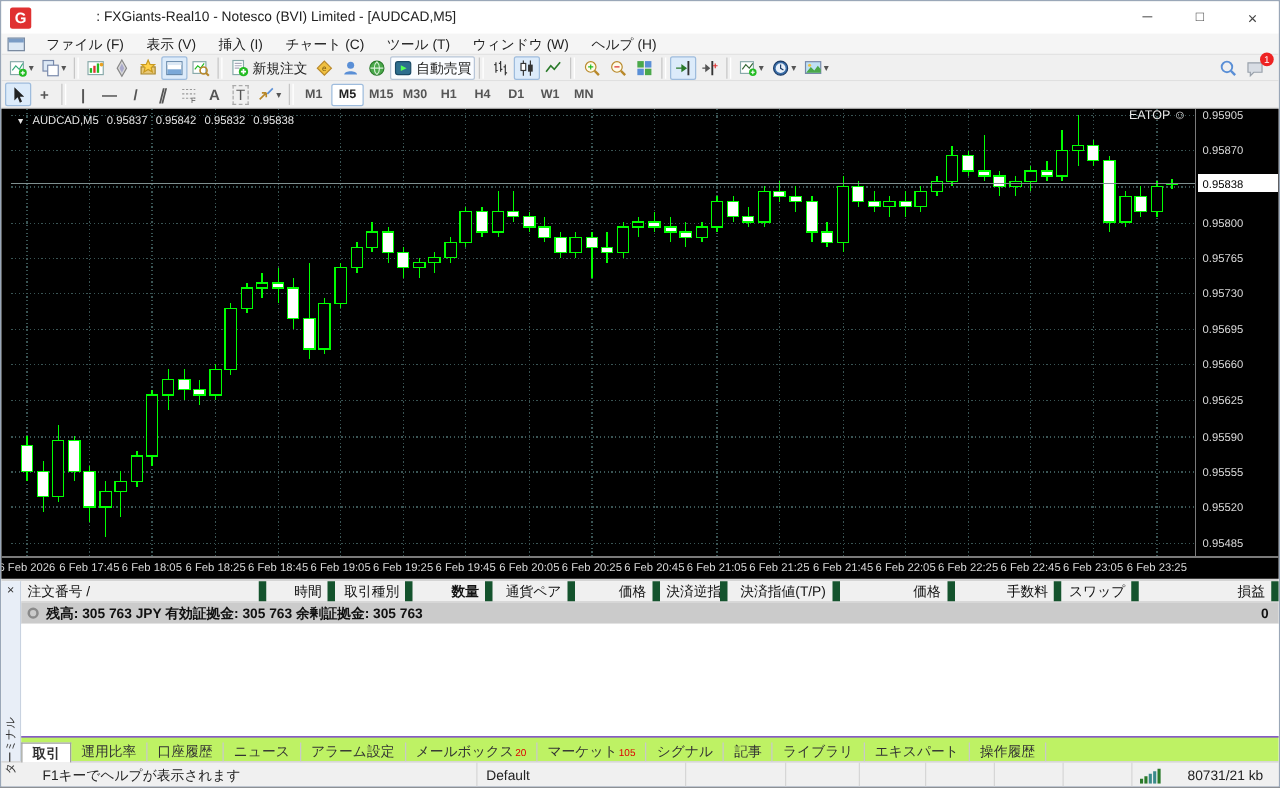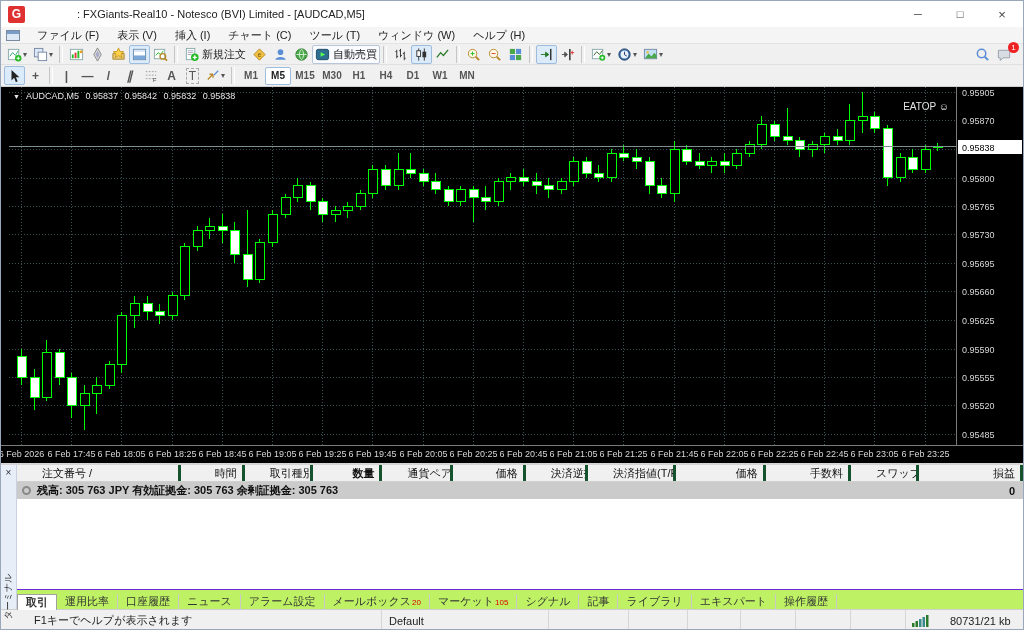--- a/index.html
+++ b/index.html
@@ -30,29 +30,29 @@
   .tf-btn{height:18px;min-width:26px;font-size:10px;font-weight:bold;color:#555;display:flex;align-items:center;justify-content:center;border:1px solid transparent;border-radius:2px;}
   .tf-btn.pressed{background:#ffffff;border:1px solid #9ebcdd;color:#222;}
   .spacer{flex:1;}
   .badge{position:absolute;top:-4px;right:-5px;background:#e22;color:#fff;font-size:8px;min-width:11px;height:11px;border-radius:6px;display:flex;align-items:center;justify-content:center;padding:0 2px;}
   
   .chart-area{height:376px;background:#000;position:relative;flex:0 0 auto;}
   .ax{font-size:9px;fill:#d8d8d8;}
   .tag-text{font-size:9px;fill:#000;}
   .ohlc-line{position:absolute;left:12px;top:4px;font-size:9px;color:#e6e6e6;white-space:nowrap;}
   .ohlc-line span{margin-right:4px;}
-  .ea-label{position:absolute;right:74px;top:14px;font-size:10px;color:#e6e6e6;white-space:nowrap;}
+  .ea-label{position:absolute;right:74px;top:0;font-size:10px;color:#e6e6e6;white-space:nowrap;}
   
   .terminal{height:146px;background:#fff;display:flex;flex:0 0 auto;border-top:2px solid #d4d4d4;}
   .t-strip{width:16px;background:#e8eef7;border-right:1px solid #c8d2e0;display:flex;flex-direction:column;align-items:center;flex:0 0 auto;}
   .t-close{font-size:10px;color:#333;margin-top:2px;}
   .t-strip-label{margin-top:auto;margin-bottom:6px;font-size:9px;color:#333;transform:rotate(-90deg);white-space:nowrap;}
   .t-main{flex:1;display:flex;flex-direction:column;min-width:0;}
   .t-header{height:17px;display:flex;background:#f0f0f0;border-bottom:1px solid #d0d0d0;flex:0 0 auto;}
-  .t-col{font-size:11px;color:#111;padding:1px 5px 15px 5px;border-right:3px solid #14532d;text-align:right;white-space:nowrap;overflow:hidden;margin-left:20px;}
+  .t-col{font-size:11px;color:#111;padding:1px 5px 15px 5px;border-right:6px solid #14532d;text-align:right;white-space:nowrap;overflow:hidden;}
   .t-col.first{text-align:left;}
   .t-balance{height:17px;background:#cbcbcb;display:flex;align-items:center;font-size:11px;font-weight:bold;color:#111;flex:0 0 auto;}
   .bal-icon{width:9px;height:9px;border:2px solid #8a8a8a;border-radius:50%;margin:0 6px 0 5px;flex:0 0 auto;}
   .bal-profit{margin-left:auto;padding-right:8px;font-weight:bold;}
   .t-body{flex:1;background:#fff;}
   .t-tabs{height:20px;background:#bef264;border-top:1px solid #6d28d9;display:flex;align-items:flex-end;font-size:11px;color:#333;flex:0 0 auto;}
   .tab{display:flex;align-items:center;padding:0 8px;position:relative;border-right:1px solid #c9c9c9;white-space:nowrap;}
   .tab.active{background:#ffffff;font-weight:bold;border:1px solid #a0a0a0;border-bottom:none;margin-bottom:-1px;}
   .tab-badge{font-size:8px;color:#d00;margin-left:1px;align-self:flex-end;margin-bottom:2px;}
   

